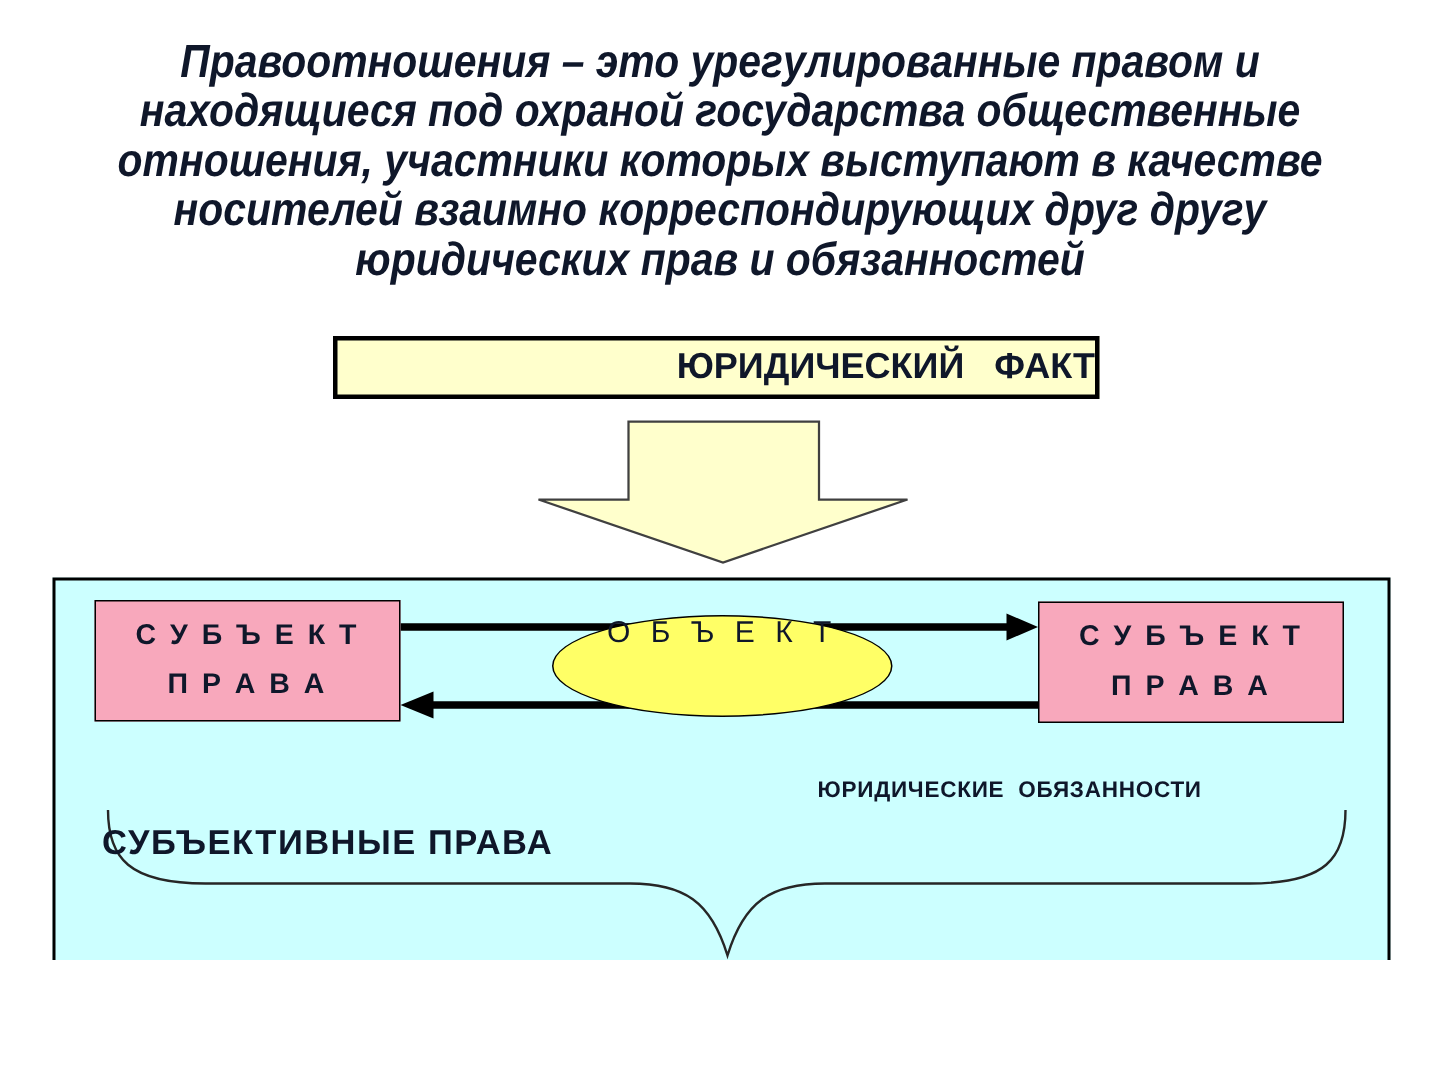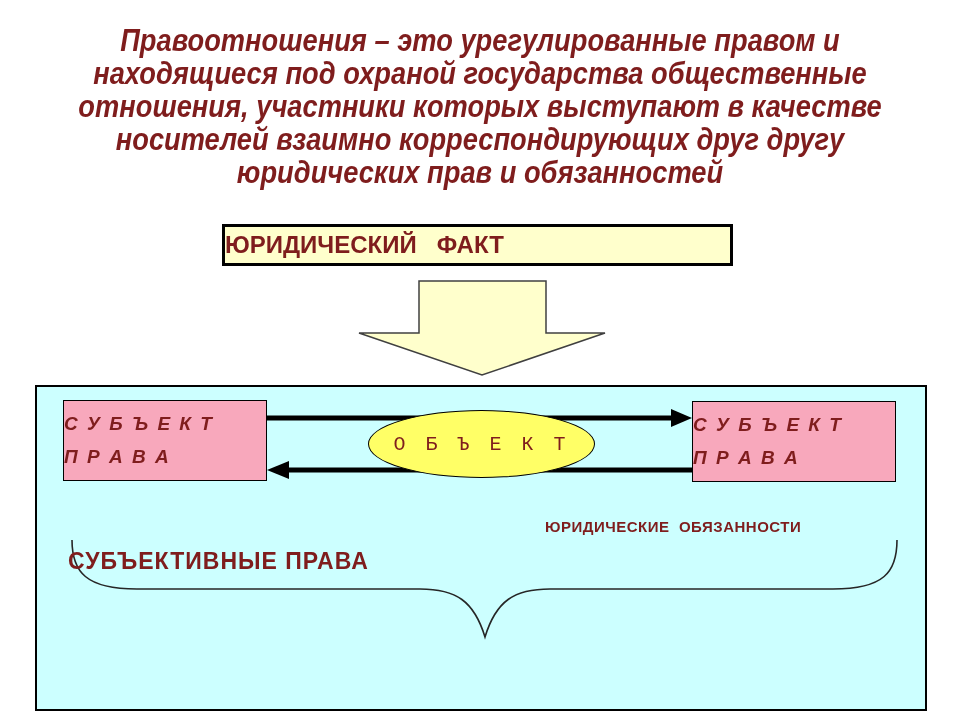--- a/index.html
+++ b/index.html
@@ -1,54 +1,54 @@
 <!DOCTYPE html>
 <html><head>
 <meta charset="utf-8">
 <style>
   html,body{margin:0;padding:0;background:#ffffff;}
   .slide{
-    position:relative;width:960px;height:720px;overflow:hidden;
-    background:#ffffff;font-family:"Liberation Sans",sans-serif;color:#7f1d1d;
+    position:relative;width:960px;height:640px;overflow:hidden;
+    background:#ffffff;font-family:"Liberation Sans",sans-serif;color:#0f172a;
   }
   
   .title{position:absolute;left:0;top:24px;width:960px;}
   .title-line{
     width:100%;text-align:center;white-space:nowrap;
     font-weight:bold;font-style:italic;font-size:31px;line-height:33px;
     transform:scaleX(0.88);
   }
   
   .fact-box{
     position:absolute;left:222px;top:224px;width:511px;height:42px;
     background:#FFFFCC;border:3px solid #000;box-sizing:border-box;
-    display:flex;align-items:center;justify-content:flex-start;
+    display:flex;align-items:center;justify-content:flex-end;
   }
   .fact-box span{font-weight:bold;font-size:24px;white-space:pre;}
   
   .shapes{position:absolute;left:0;top:0;width:960px;height:720px;z-index:1;}
   
   .cyan-panel{
     position:absolute;left:35px;top:385px;width:892px;height:326px;
     background:#CCFFFF;border:2px solid #000;box-sizing:border-box;z-index:0;
   }
   
   .subject-box{
     position:absolute;width:204px;height:81px;z-index:2;
     background:#F8A8BC;border:1.5px solid #000;box-sizing:border-box;
-    display:flex;flex-direction:column;justify-content:space-evenly;font-style:italic;
+    display:flex;flex-direction:column;align-items:center;justify-content:space-evenly;
   }
   .subject-box.left{left:63px;top:400px;}
   .subject-box.right{left:692px;top:401px;}
   .subject-line{font-weight:bold;font-size:19px;letter-spacing:2px;white-space:pre;}
   
   .object-ellipse{
     position:absolute;left:368px;top:410px;width:227px;height:68px;z-index:2;
     background:#FFFF66;border:1.5px solid #000;border-radius:50%;box-sizing:border-box;
-    display:flex;align-items:center;justify-content:center;font-family:Liberation Mono, monospace;
+    display:flex;justify-content:center;
   }
   .object-ellipse span{font-size:20px;letter-spacing:4px;white-space:pre;}
   
   .side-label{position:absolute;z-index:2;font-weight:bold;white-space:pre;}
   .side-label.left{left:68px;top:516px;font-size:23px;letter-spacing:1px;margin-top:32px;}
   .side-label.right{left:545px;top:518px;font-size:15px;letter-spacing:0.5px;}
   
   .content-label{
     position:absolute;left:280px;top:646px;width:400px;z-index:2;
     text-align:center;font-weight:bold;font-size:23px;line-height:27px;

